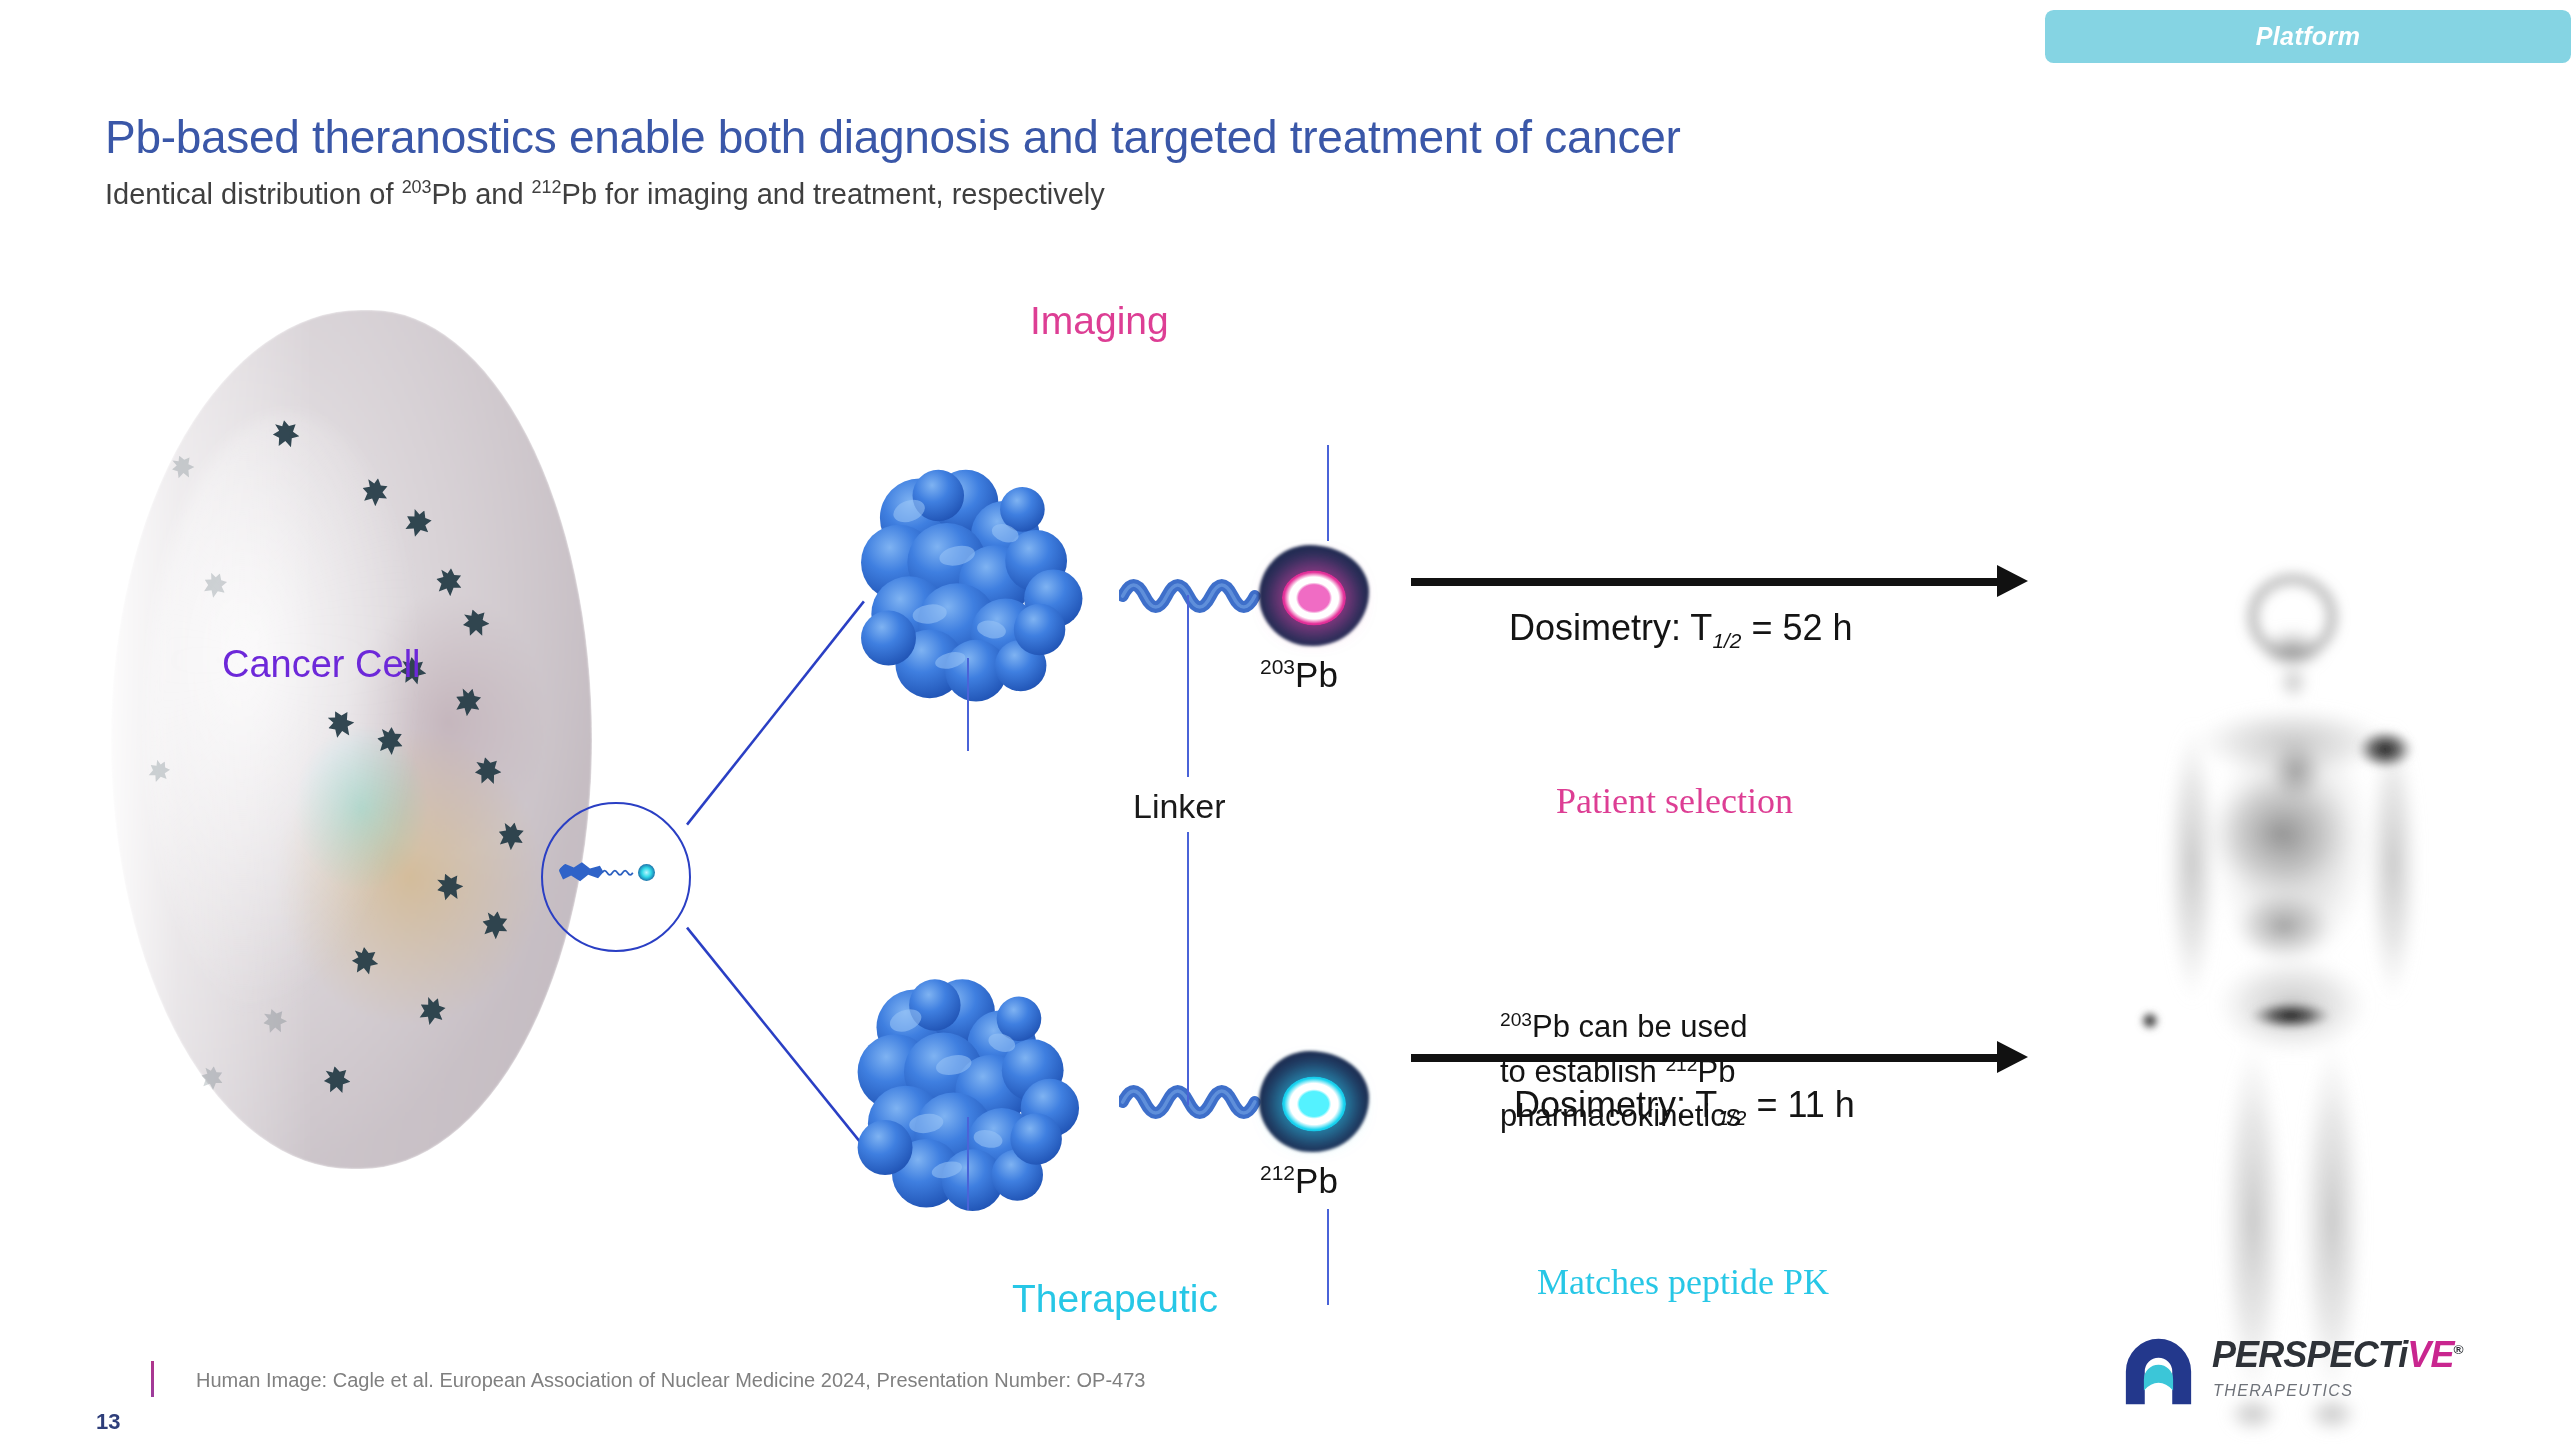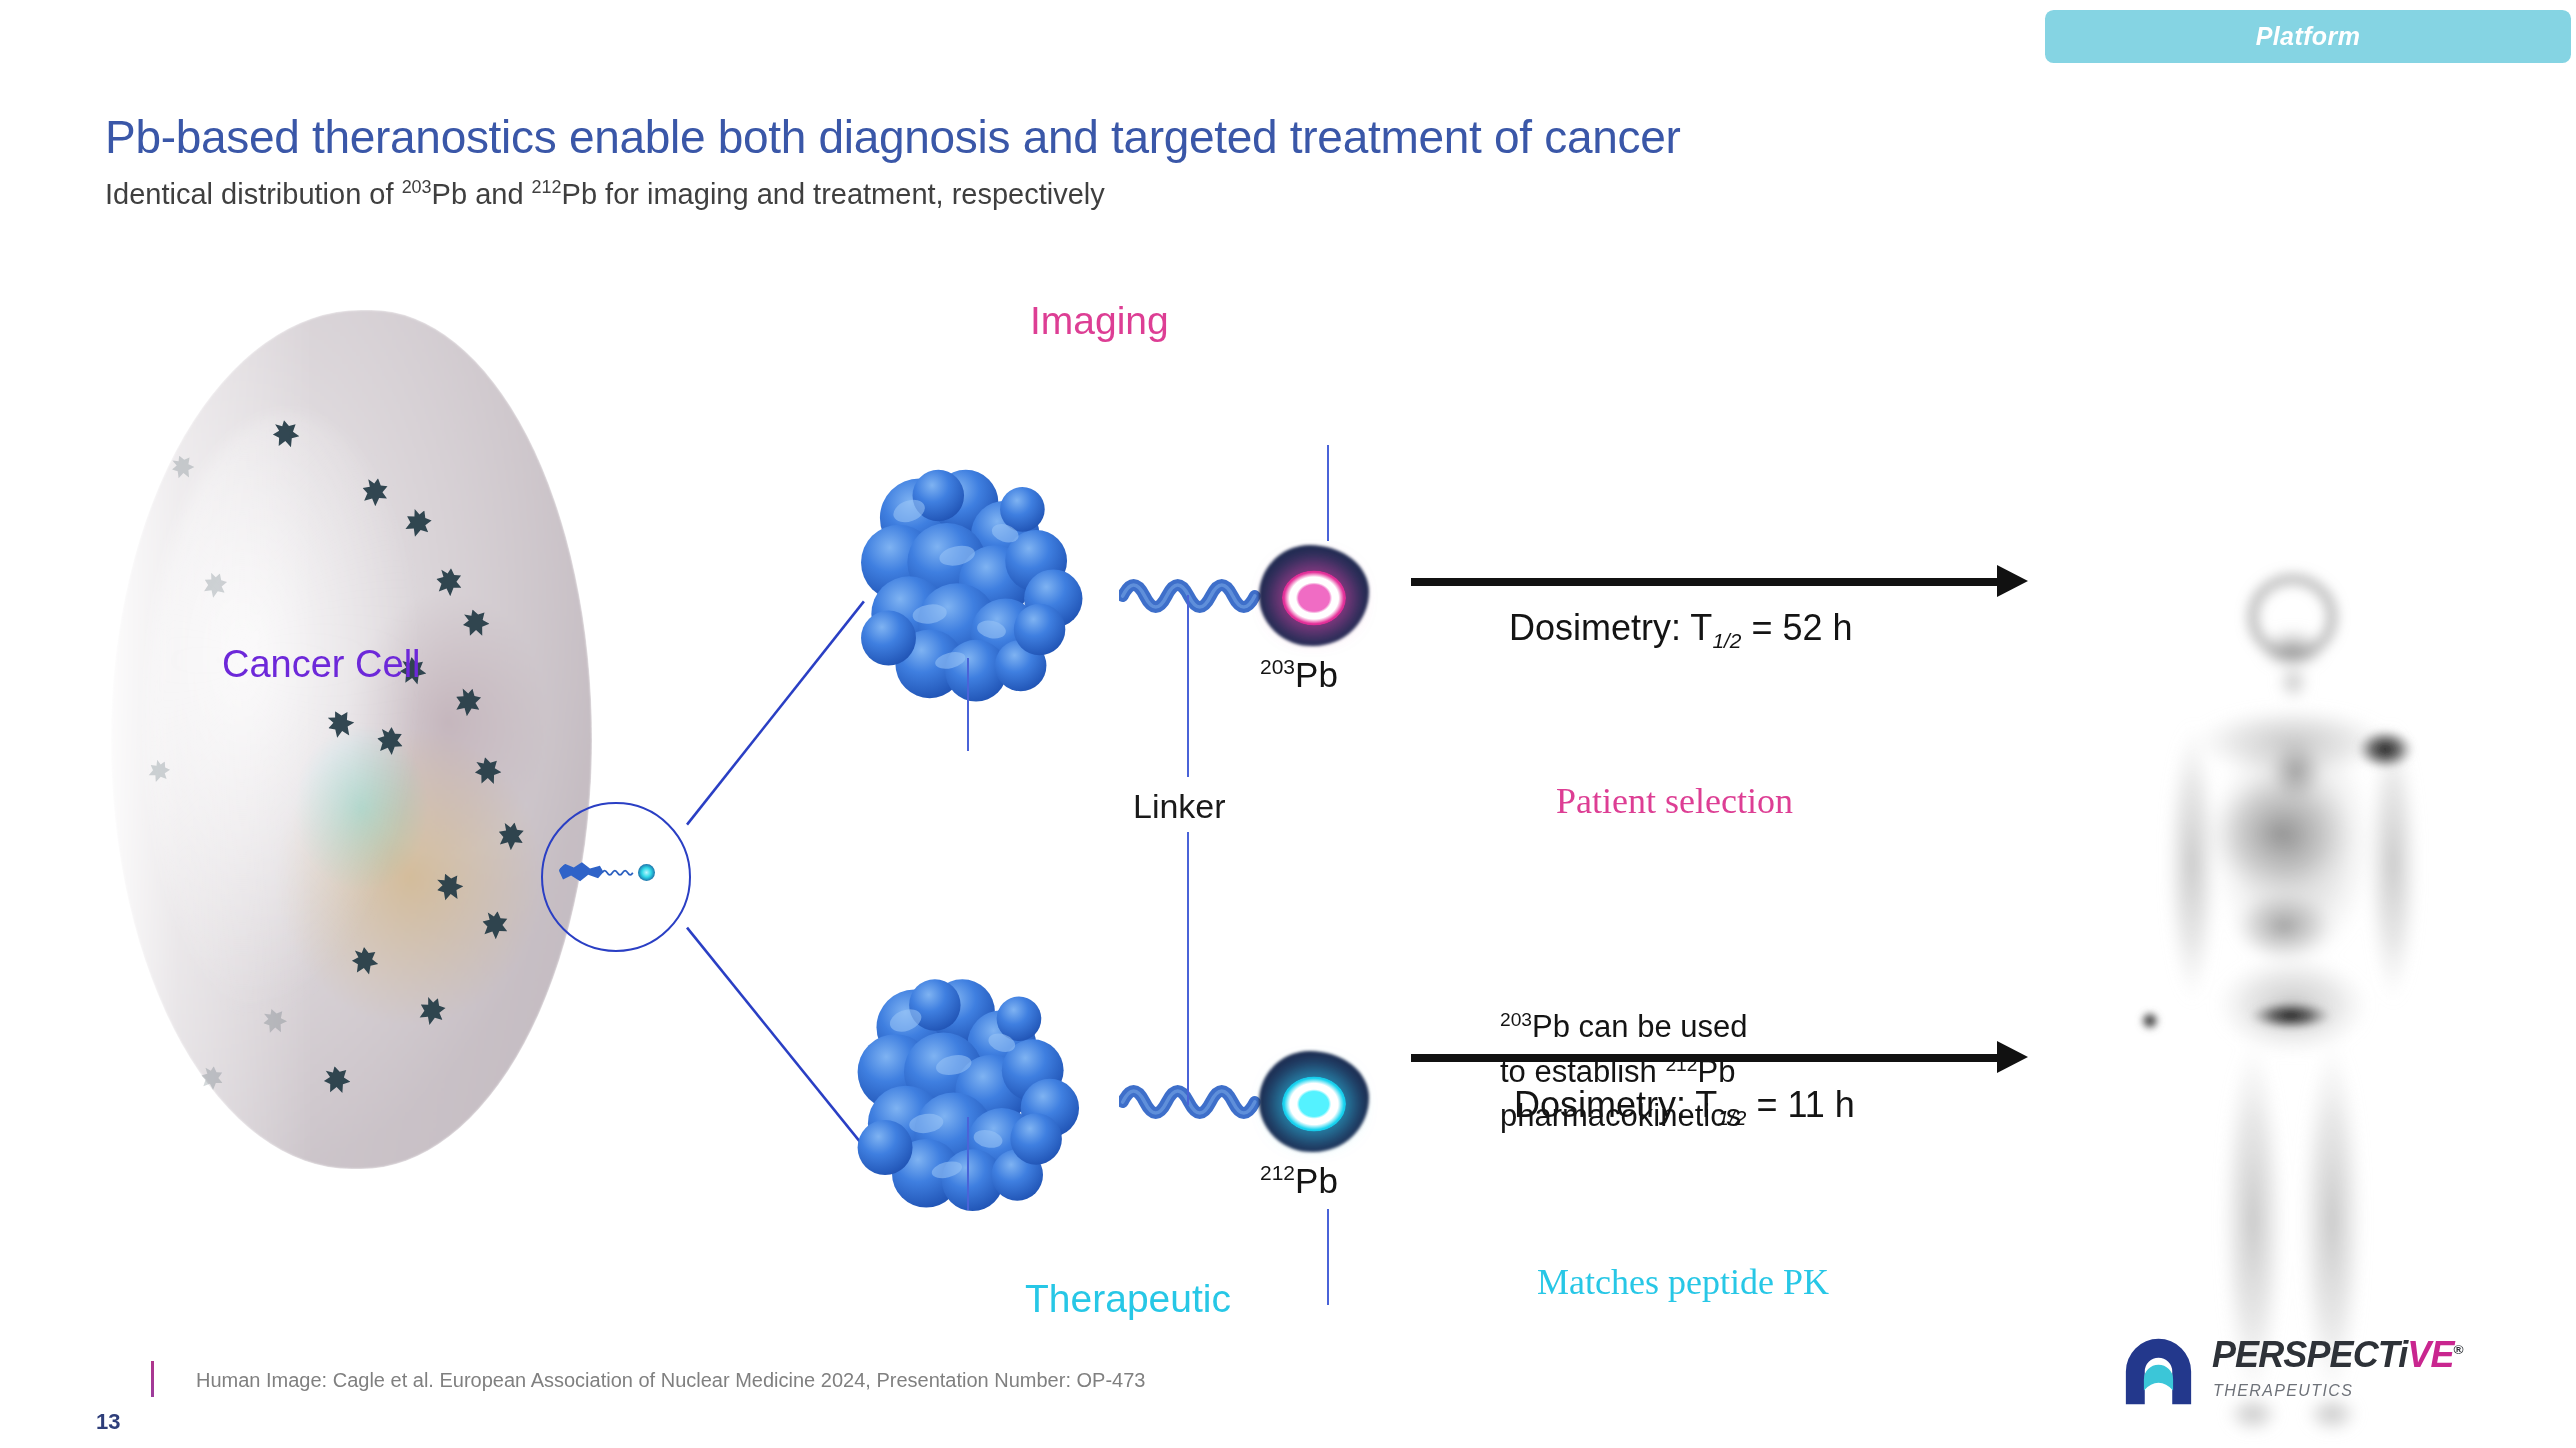--- a/index.html
+++ b/index.html
@@ -464,21 +464,21 @@
   <div class="leader" style="left:967px; top:400px;  height:93px;"></div>
   <div class="leader" style="left:967px; top:859px; height:93px;"></div>
 
   <div class="diag-label" style="left:1133px; top:529px;">
     <span>Linker</span>
   </div>
   <div class="leader" style="left:1187px; top:337px; height:182px;"></div>
   <div class="leader" style="left:1187px; top:574px; height:273px;"></div>
 
   <div id="label-imaging" style="top:41px;">Imaging</div>
-  <div id="label-therapeutic" style="top:1019px;margin-left:13px;">Therapeutic</div>
+  <div id="label-therapeutic" style="top:1019px;">Therapeutic</div>
 
   <div class="arrow-caption-top pink" style="left:1556px; top:522px;">Patient selection</div>
   <div class="flow-arrow" style="left:1411px; top:314px; width:617px;">
     <div class="shaft" style="width:589px;"></div>
     <div class="head" style="left:586px;"></div>
   </div>
   <div class="arrow-caption-bottom" style="left:1509px; top:349px;"><span>Dosimetry: T</span><sub>1/2</sub><span> = 52 h</span></div>
 
   <div id="pk-note">
     <div><sup>203</sup><span>Pb can be used</span></div>

